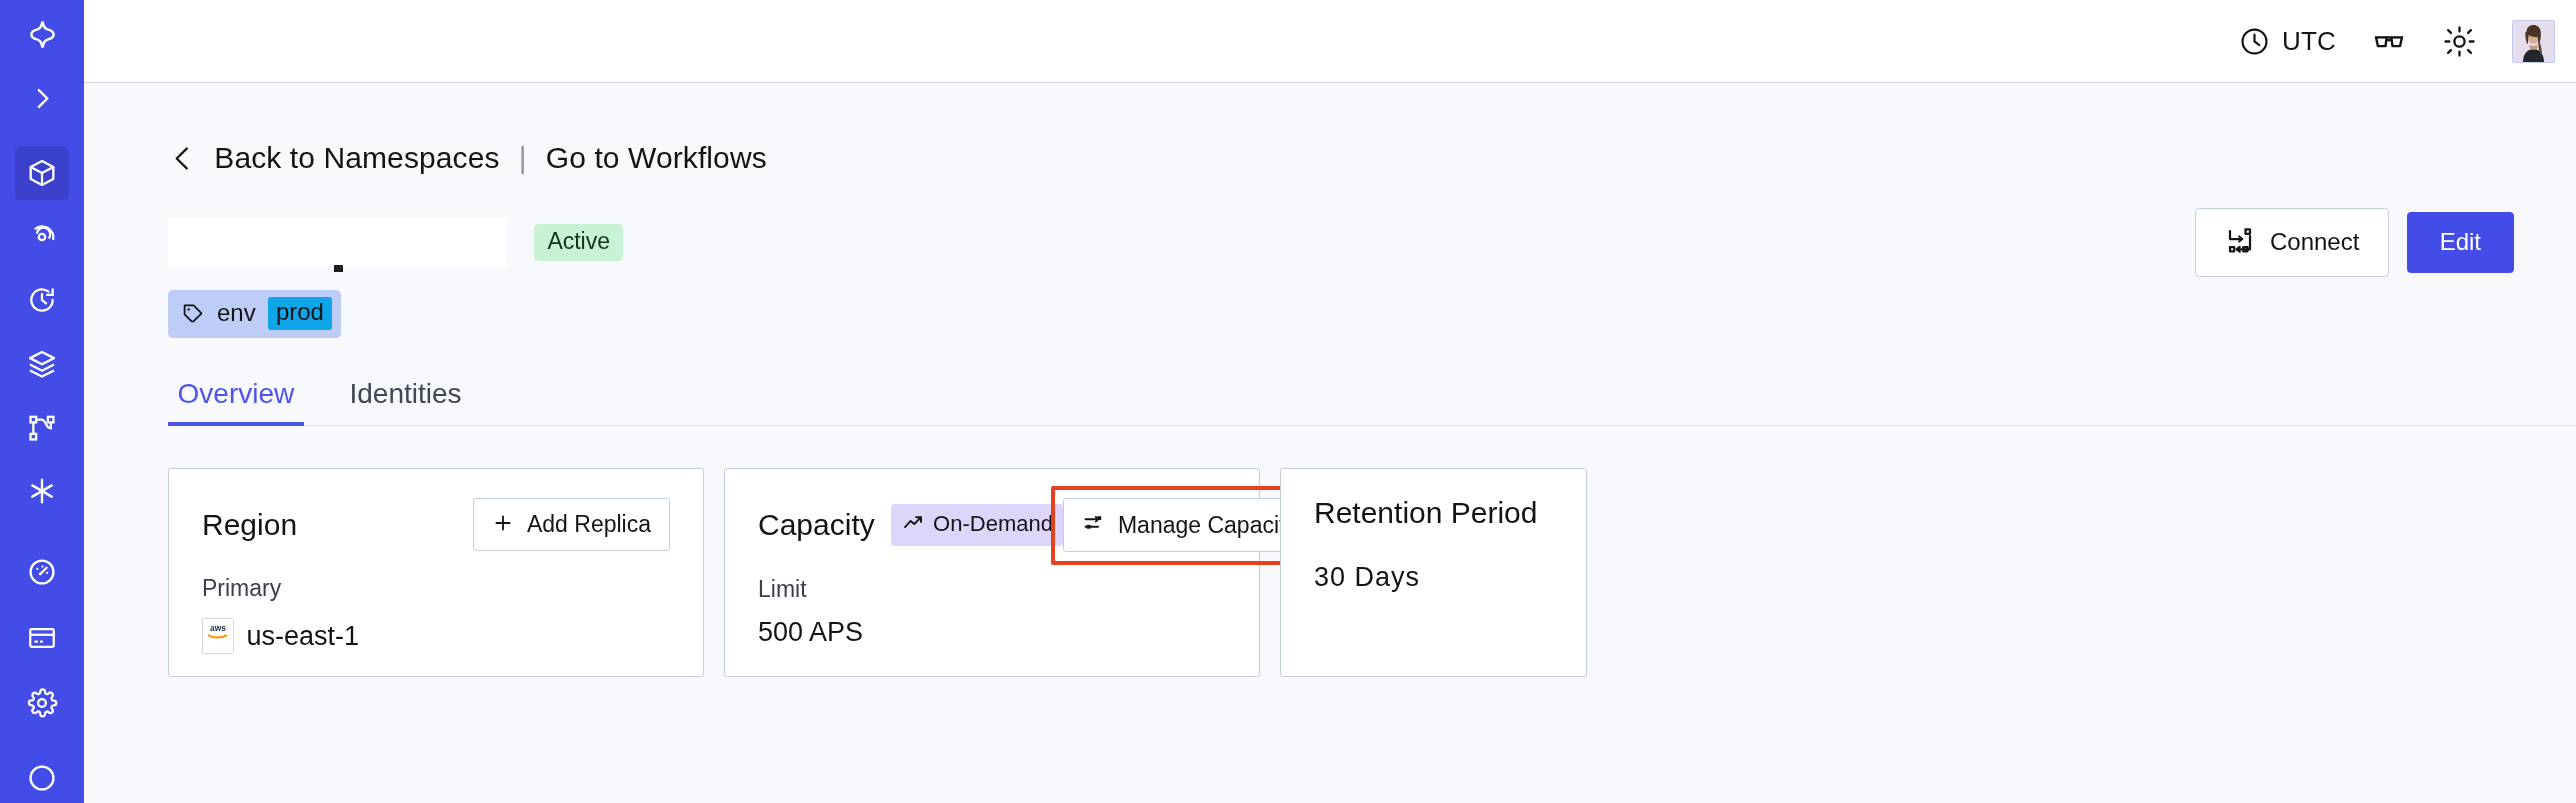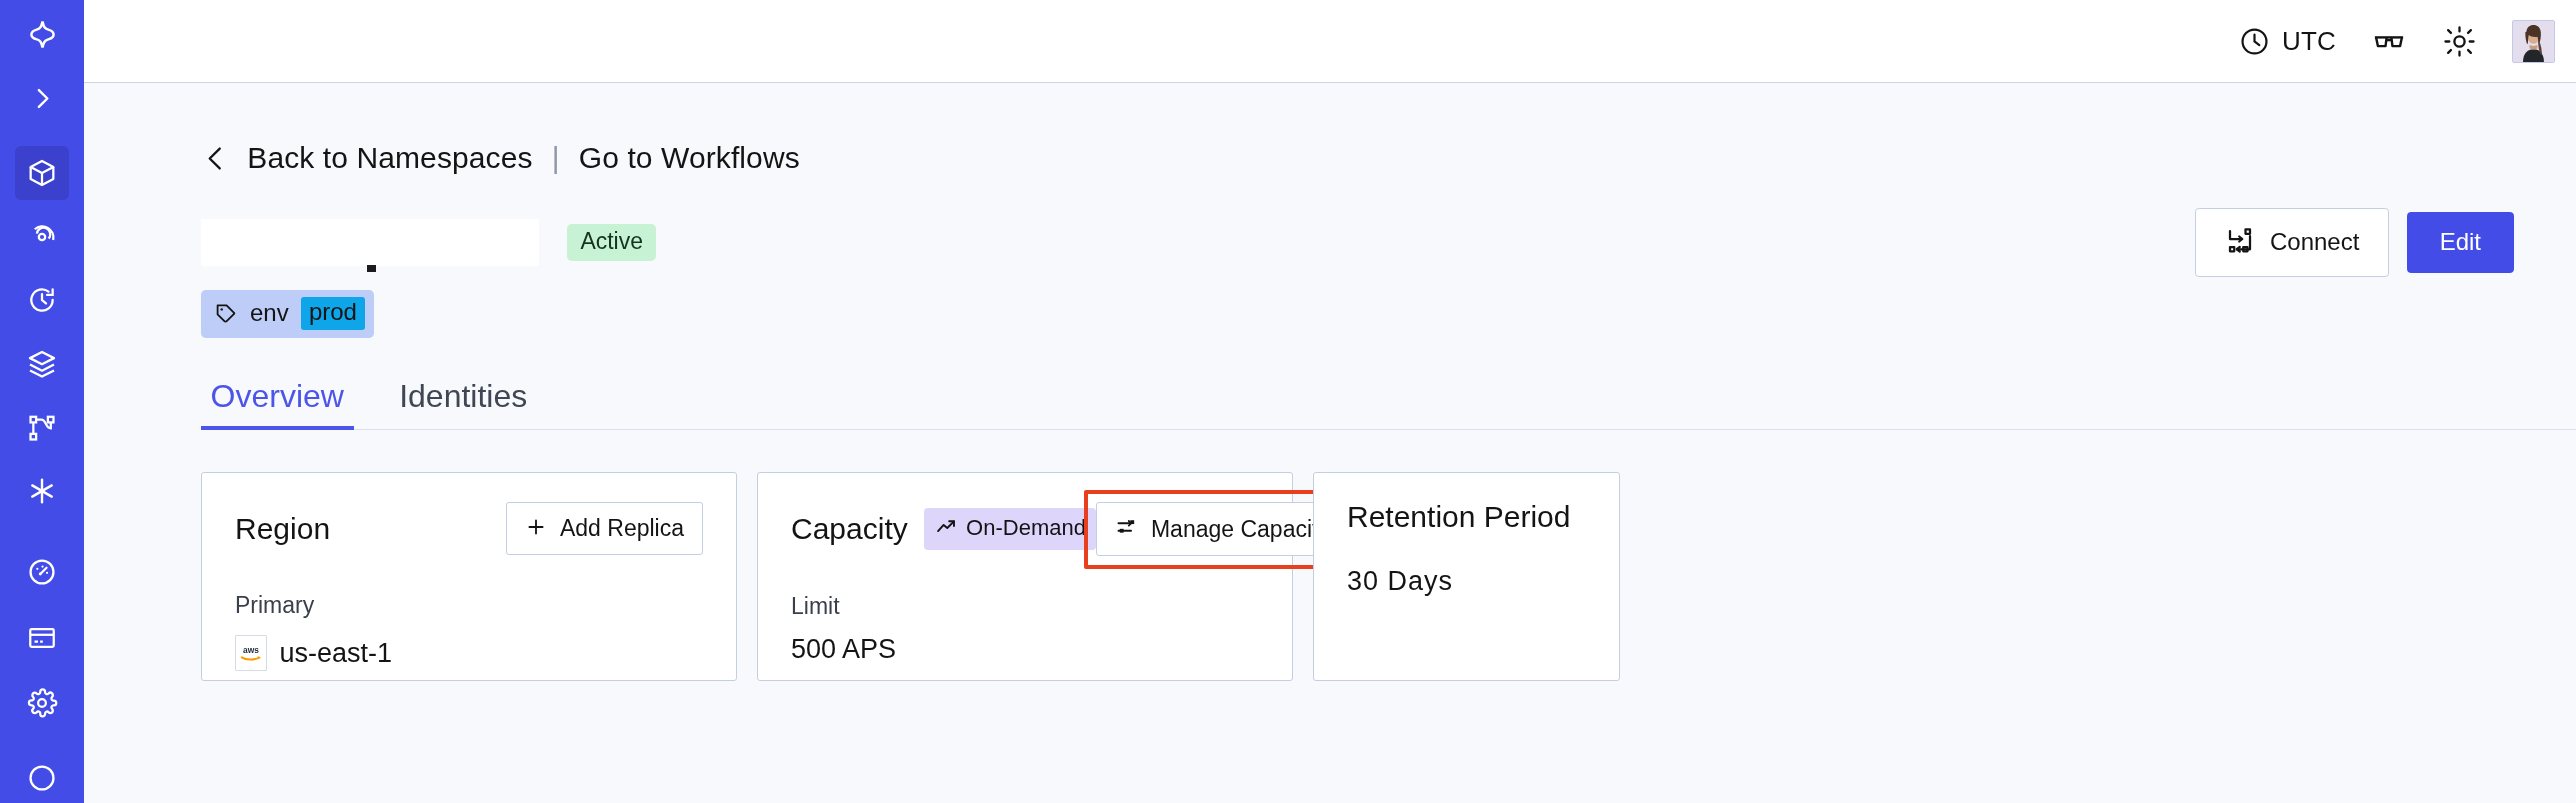--- a/index.html
+++ b/index.html
@@ -54,21 +54,21 @@
   .avatar {
     width: 43px; height: 43px; border: 1.9px solid #c3c9e8;
     background: #e2dced; overflow: hidden; position: relative;
     border-radius: 1.9px; flex: 0 0 auto;
   }
   .avatar svg { display: block; width: 100%; height: 100%; }
 
   
   .content {
     flex: 1 1 auto; background: #f7f9fc;
-    padding: 58px 0 0 117px;
+    padding: 58px 0 0 84px;
     position: relative; overflow: hidden;
   }
   .crumbs { display: flex; align-items: center; gap: 17.3px; }
   .crumb-back-icon { color: #141414; display: flex; align-items: center; }
   .crumb-text { font-size: 30px; color: #141414; letter-spacing: 0.1px; white-space: nowrap; }
   .crumb-sep { color: #8f96a8; font-size: 30px; margin: 0 1.9px; }
 
   .title-row {
     display: flex; align-items: center; margin-top: 33px;
     padding-right: 62px;
@@ -112,21 +112,21 @@
     font-size: 24px; color: #141414; line-height: 1;
     background: #0ea5e9; border-radius: 2.9px; padding: 3.8px 7.7px 5.8px;
   }
 
   .tabs {
     margin-top: 36px; padding-right: 62px;
     border-bottom: 1px solid #d9e1ee;
     display: flex; gap: 36px;
   }
   .tab {
-    font-size: 32px; padding: 5.8px 9.6px 17.3px; line-height: 1;
+    font-size: 28px; padding: 5.8px 9.6px 17.3px; line-height: 1;
     color: #3f4654; position: relative; white-space: nowrap;
   }
   .tab.active { color: #4d55e8; }
   .tab.active::after {
     content: ""; position: absolute; left: 0; right: 0; bottom: -1px;
     height: 3.8px; background: #4d55e8;
   }
 
   .cards {
     margin-top: 42px; padding-right: 0;
@@ -135,40 +135,40 @@
   .card {
     background: #ffffff; border: 1px solid #c3cee0; border-radius: 2.9px;
     height: 209px; padding: 29px 33px 0; position: relative;
     flex: 0 0 auto;
   }
   .card-region { width: 536px; }
   .card-capacity { width: 536px; }
   .card-retention { width: 307px; }
   .card-head { display: flex; align-items: center; }
   .card-title { font-size: 30px; color: #141414; line-height: 1; white-space: nowrap; }
-  .card-sub { font-size: 23px; color: #3a3f4c; margin-top: 39px; line-height: 1; }
+  .card-sub { font-size: 23px; color: #3a3f4c; margin-top: 26px; line-height: 1; }
   .card-val { font-size: 27px; color: #141414; margin-top: 18px; line-height: 1; display: flex; align-items: center; gap: 12.5px; }
   .card-val-big { font-size: 27px; color: #141414; margin-top: 36px; line-height: 1; letter-spacing: 1px; }
 
   .card-btn {
     margin-left: auto;
     background: #ffffff; border: 1px solid #c3cee0; border-radius: 2.9px;
     font-size: 23px; color: #141414; line-height: 1;
     padding: 12.5px 18px; display: inline-flex; align-items: center; gap: 12.5px;
     white-space: nowrap;
   }
   .badge-ondemand {
     background: #ded5fb; color: #141414; border-radius: 3.8px;
     font-size: 22px; line-height: 1; padding: 6.7px 10.5px 8.6px;
     display: inline-flex; align-items: center; gap: 8.6px; margin-left: 16.3px;
     white-space: nowrap;
   }
   .aws-logo {
     width: 32px; height: 36px; background: #ffffff; border: 1px solid #d6dbe4;
-    display: flex; flex-direction: column; align-items: center; justify-content: center;
+    display: flex; flex-direction: column; align-items: center; 
     flex: 0 0 auto; border-radius: 1px;
   }
   .aws-logo svg { display: block; }
 
   .hl-wrap { position: relative; display: inline-flex; margin-left: auto; }
   .hl-wrap::before {
     content: ""; position: absolute;
     left: -12.5px; top: -12.5px; right: -12.5px; bottom: -12.5px;
     border: 4.8px solid #e8401f; border-radius: 1.9px; pointer-events: none;
   }

